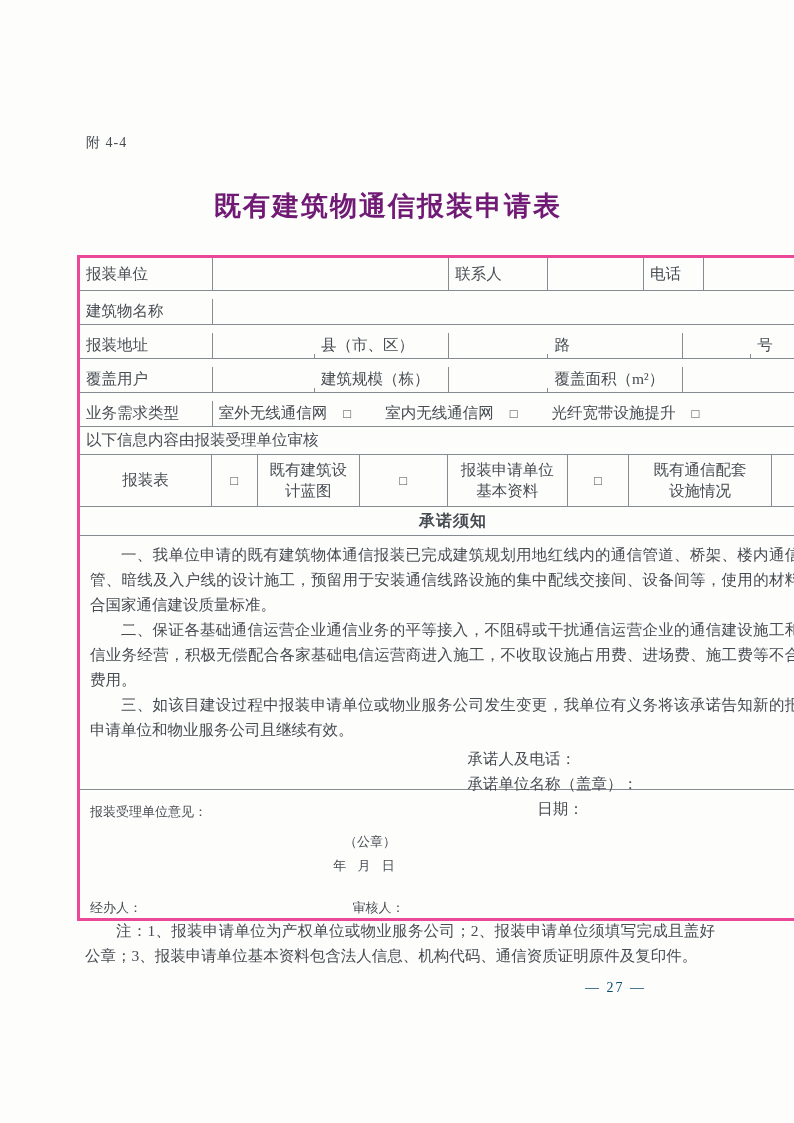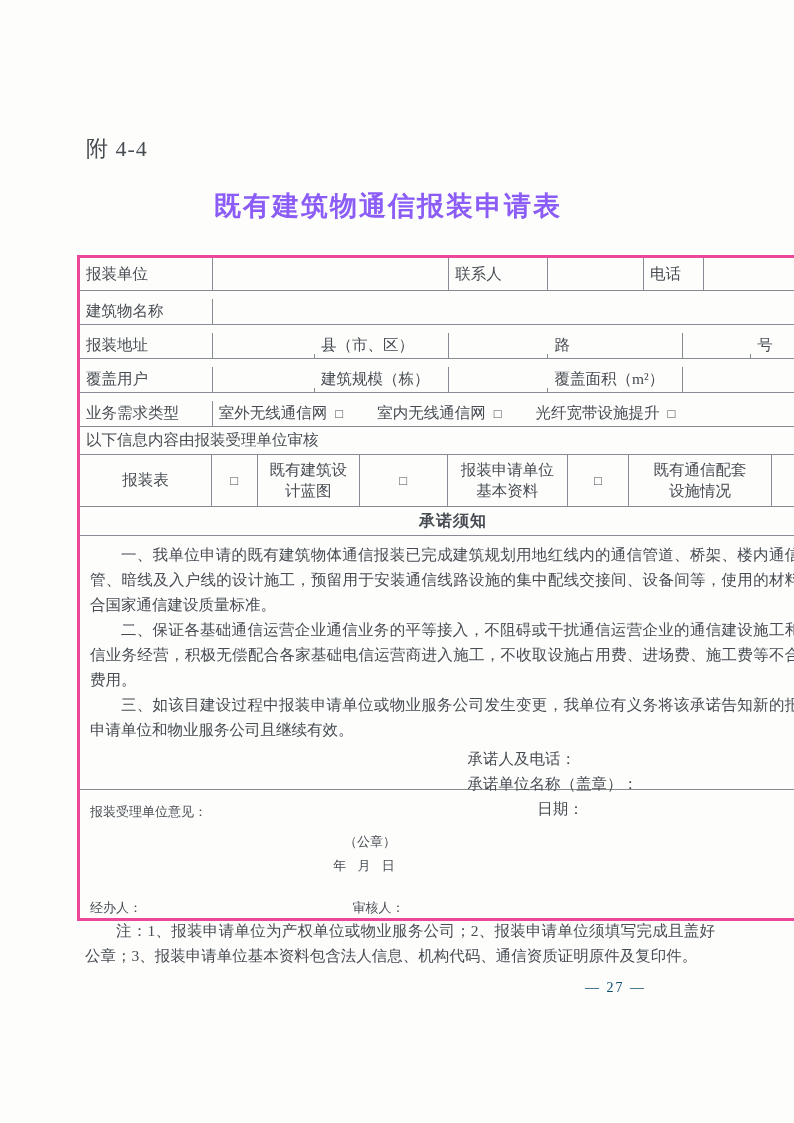--- a/index.html
+++ b/index.html
@@ -6,26 +6,26 @@
   body{
     width:794px;height:1123px;
     background:#fdfdfc;
     font-family:"Liberation Serif","DejaVu Serif",serif;
     color:#474c52;
     position:relative;
     overflow:hidden;
   }
   .attachment-label{
     position:absolute;left:86px;top:134px;
-    font-size:22px;letter-spacing:1px;
+    font-size:14px;letter-spacing:1px;
   }
   .doc-title{
     position:absolute;left:77px;top:188px;width:622px;
     text-align:center;font-size:27px;font-weight:bold;
-    color:#8b5cf6;letter-spacing:2px;
+    color:#701a75;letter-spacing:2px;
   }
   .form-table{
     position:absolute;left:77px;top:255px;width:752px;
     border:3px solid #ec4899;
     font-size:15.5px;
     box-sizing:border-box;
   }
   .tr{display:flex;border-bottom:1px solid #878c92;box-sizing:border-box;}
   .tr:last-child{border-bottom:none;}
   .td{
@@ -34,21 +34,21 @@
     display:flex;align-items:center;
     padding:2px 6px;
     min-width:0;
   }
   .td:last-child{border-right:none;}
   .td.center{justify-content:center;text-align:center;}
   .h33{height:33px;} .h34{height:34px;align-items:flex-end;} .h28{height:28px;}
   .h52{height:52px;} .h29{height:29px;}
   .checkbox{font-size:13px;line-height:1;}
   .demand-options{display:flex;gap:34px;align-items:center;}
-  .demand-option{display:flex;gap:8px;align-items:center;}
+  .demand-option{display:flex;gap:16px;align-items:center;}
   .notice-title{font-weight:bold;font-size:16px;letter-spacing:1px;}
   .commitment-cell{
     display:block;height:253px;padding:6px 10px 0 10px;
     line-height:25px;font-size:15.5px;box-sizing:border-box;
   }
   .commitment-cell p{margin:0;text-indent:2em;text-align:justify;}
   .signature-block{margin-left:52%;margin-top:4px;}
   .signature-block .sig-line{white-space:nowrap;}
   .signature-block .sig-date{padding-left:4.5em;}
   .acceptance-cell{

